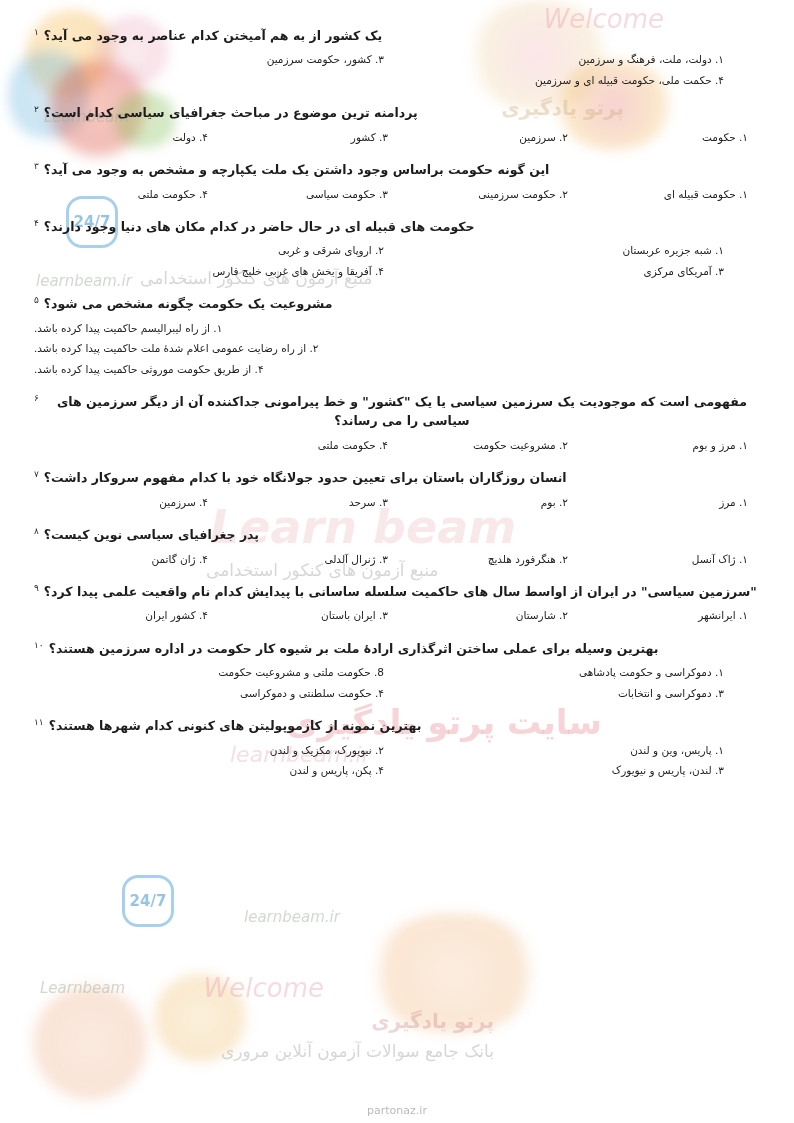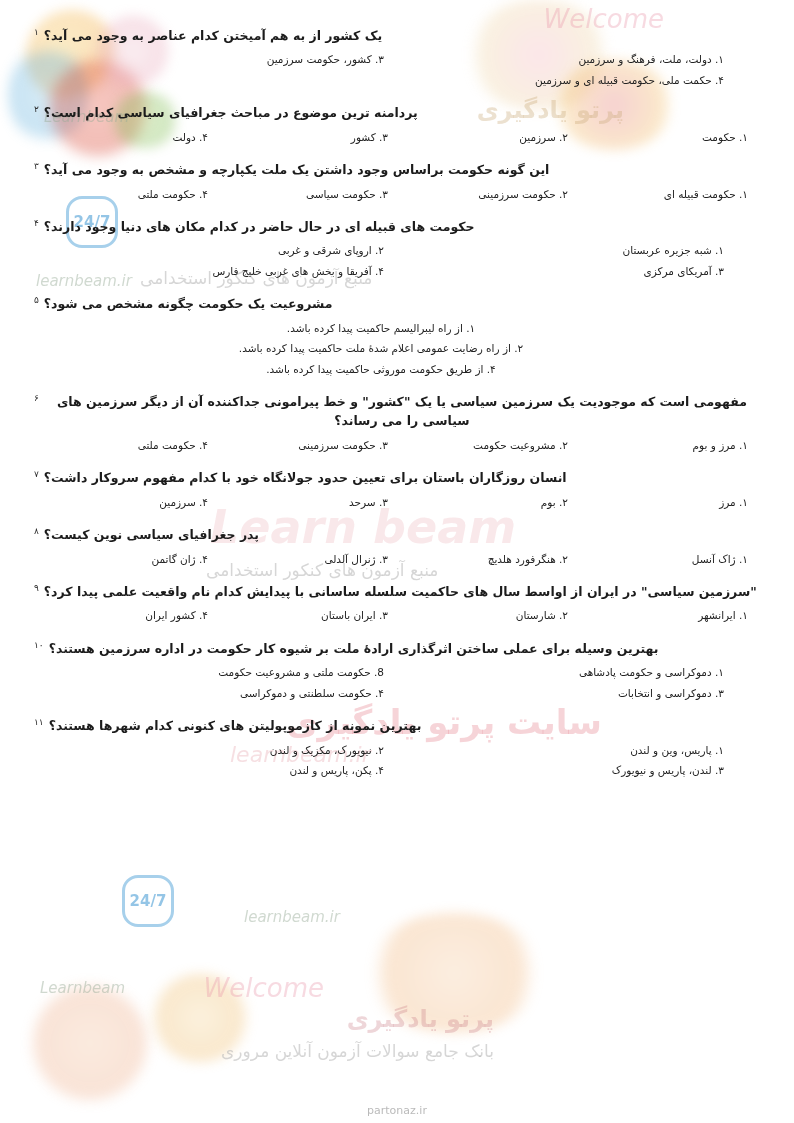--- a/index.html
+++ b/index.html
@@ -76,21 +76,21 @@
     font-size: 15px;
     font-style: italic;
     color: rgba(150, 170, 150, 0.45);
   }
   .wm-fa-big {
     font-size: 34px;
     font-weight: bold;
     color: rgba(226, 120, 135, 0.32);
   }
   .wm-fa-mid {
-    font-size: 24px;
+    font-size: 20px;
     font-weight: bold;
     color: rgba(200, 170, 120, 0.35);
   }
   .wm-fa-sm {
     font-size: 17px;
     color: rgba(180, 180, 180, 0.55);
   }
   .wm-welcome {
     font-size: 26px;
     font-style: italic;
@@ -134,21 +134,21 @@
     padding-right: 6px;
   }
   .opts-grid.two-col .opt {
     width: 50%;
   }
   .opts-grid.four-col .opt {
     width: 25%;
   }
   .opts-grid.one-col .opt {
     width: 100%;
-    text-align: center;
+    text-align: left;
     padding-right: 26px;
   }
   .opt {
     font-size: 10.5px;
     color: #222;
     line-height: 1.95;
     text-align: right;
     box-sizing: border-box;
     padding-right: 4px;
     white-space: nowrap;
@@ -266,21 +266,20 @@
         </div>
       </div>
       <div class="q-block">
         <div class="q-line">
           <div class="q-text">مفهومی است که موجودیت یک سرزمین سیاسی یا یک "کشور" و خط پیرامونی جداکننده آن از دیگر سرزمین های سیاسی را می رساند؟</div>
           <div class="q-num">۶</div>
         </div>
         <div class="opts-grid four-col">
           <div class="opt">۱. مرز و بوم</div>
           <div class="opt">۲. مشروعیت حکومت</div>
-          <div class="opt">۳. حکومت سرزمینی</div>
           <div class="opt">۴. حکومت ملتی</div>
         </div>
       </div>
       <div class="q-block">
         <div class="q-line">
           <div class="q-text">انسان روزگاران باستان برای تعیین حدود جولانگاه خود با کدام مفهوم سروکار داشت؟</div>
           <div class="q-num">۷</div>
         </div>
         <div class="opts-grid four-col">
           <div class="opt">۱. مرز</div>

